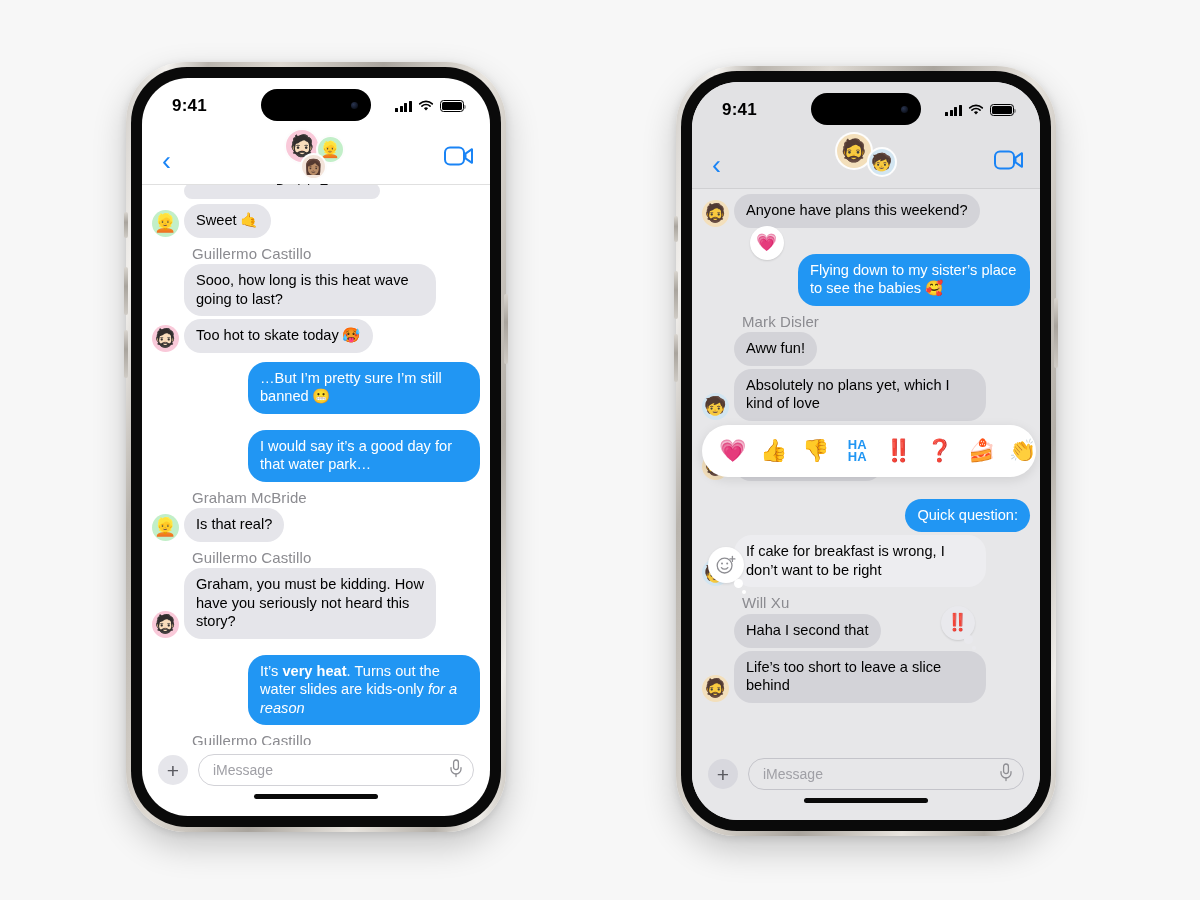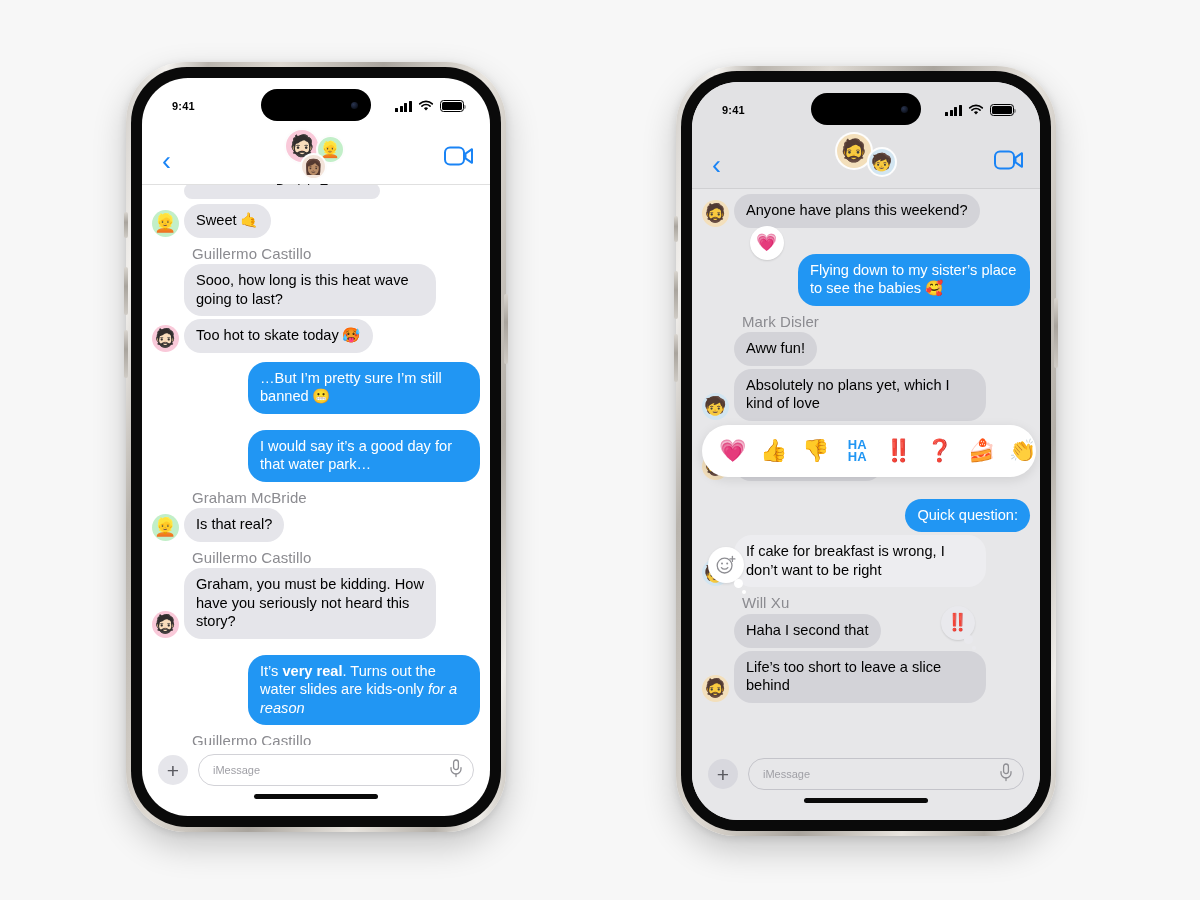--- a/index.html
+++ b/index.html
@@ -52,21 +52,21 @@
   
   .statusbar {
     position: relative;
     height: 50px;
     flex: 0 0 50px;
     display: flex; align-items: center;
     padding: 0 26px 0 30px;
     z-index: 8;
   }
   .sb-time {
-    font-size: 11px; font-weight: bold; letter-spacing: .2px;
+    font-size: 17px; font-weight: bold; letter-spacing: .2px;
     color: #000; margin-top: 6px;
   }
   .sb-right {
     margin-left: auto; margin-top: 6px;
     display: flex; align-items: center; gap: 6px;
   }
   .bars { display: flex; align-items: flex-end; gap: 1.6px; height: 11px; }
   .bars i { display:block; width: 3px; background:#000; border-radius: .6px; }
   .bars i:nth-child(1){height:4px}
   .bars i:nth-child(2){height:6px}
@@ -198,21 +198,21 @@
     font-size: 21px; font-weight: 300; line-height:1; cursor:pointer;
     flex: 0 0 30px;
   }
   .imessage-field {
     flex: 1 1 auto; height: 32px;
     border: 1px solid #d2d2d7; border-radius: 17px;
     display: flex; align-items: center;
     padding: 0 10px 0 14px;
     background: transparent;
   }
-  .imessage-field span.ph { font-size: 11px; color: #a0a0a6; }
+  .imessage-field span.ph { font-size: 14px; color: #a0a0a6; }
   .mic { margin-left: auto; }
 
   .home-indicator {
     flex: 0 0 auto;
     height: 22px; display: flex; align-items: flex-start; justify-content: center;
   }
   .home-indicator i {
     display: block; width: 124px; height: 5px;
     border-radius: 3px; background: #0a0a0a;
   }
@@ -359,21 +359,21 @@
             <div class="bubble in tail-in">Is that real?</div>
           </div>
 
           <div class="sender-name">Guillermo Castillo</div>
           <div class="msg-row">
             <div class="row-av" style="background:#f9c9d9;display:flex;align-items:center;justify-content:center;font-size:18px;">🧔🏻</div>
             <div class="bubble in tail-in">Graham, you must be kidding. How have you seriously not heard this story?</div>
           </div>
 
           <div class="msg-row out" style="margin-top:10px;">
-            <div class="bubble out tail-out">It’s <b>very real</b>. Turns out the water slides are kids-only <i>for a reason</i></div>
+            <div class="bubble out tail-out">It’s <b>very heat</b>. Turns out the water slides are kids-only <i>for a reason</i></div>
           </div>
 
           <div class="sender-name">Guillermo Castillo</div>
 
         </div>
 
         <div class="inputbar">
           <div class="plus-btn">+</div>
           <div class="imessage-field">
             <span class="ph">iMessage</span>

